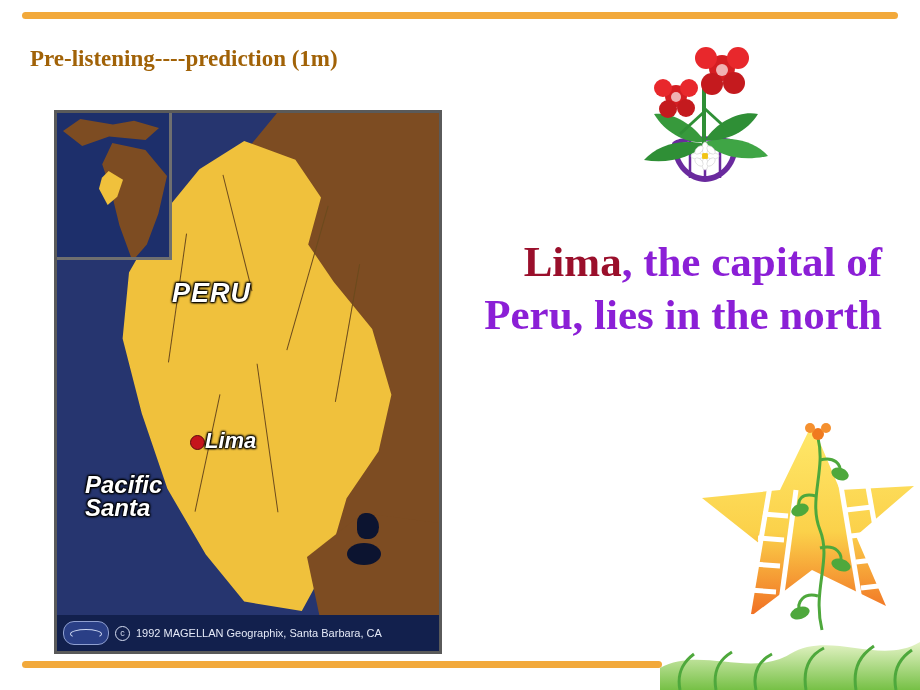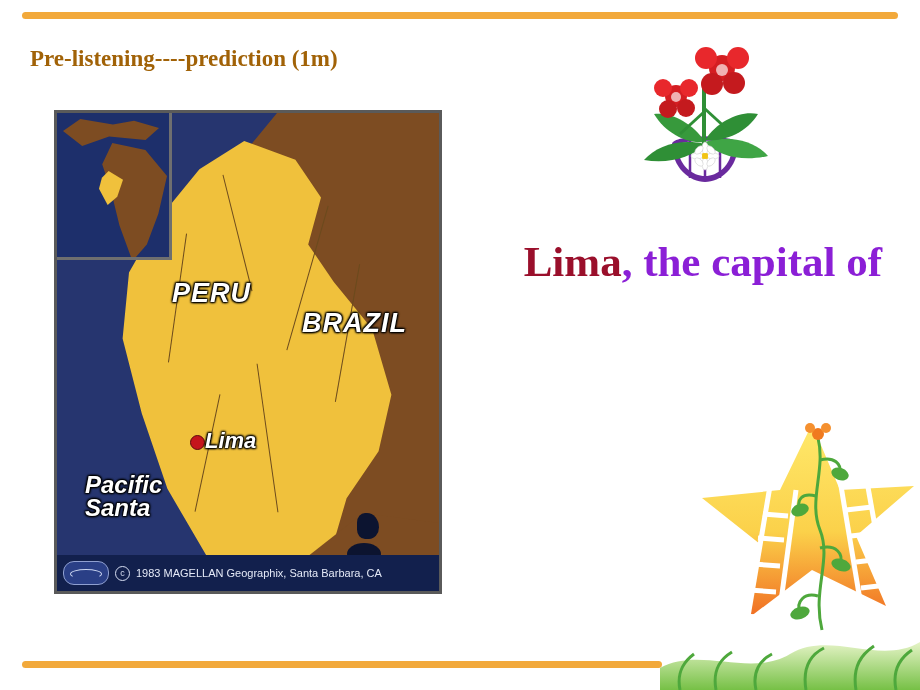--- a/index.html
+++ b/index.html
@@ -39,21 +39,21 @@
     letter-spacing: 0px;
     white-space: nowrap;
   }
 
   
   .map-frame {
     position: absolute;
     left: 54px;
     top: 110px;
     width: 388px;
-    height: 484px;
+    height: 544px;
     background: #1f3473;
     border: 3px solid #5a5a5a;
     box-sizing: border-box;
     overflow: hidden;
   }
   
   .map-ocean {
     position: absolute;
     inset: 0;
     background: #26356f;
@@ -258,44 +258,43 @@
   <div class="dark-blob" style="left:290px;top:430px;width:34px;height:22px;border-radius:50%;"></div>
 
   <div class="map-river" style="left:120px;top:120px;height:130px;transform:rotate(8deg);"></div>
   <div class="map-river" style="left:180px;top:60px;height:120px;transform:rotate(-14deg);"></div>
   <div class="map-river" style="left:250px;top:90px;height:150px;transform:rotate(16deg);"></div>
   <div class="map-river" style="left:210px;top:250px;height:150px;transform:rotate(-8deg);"></div>
   <div class="map-river" style="left:290px;top:150px;height:140px;transform:rotate(10deg);"></div>
   <div class="map-river" style="left:150px;top:280px;height:120px;transform:rotate(12deg);"></div>
 
   <div class="map-label label-peru">PERU</div>
-  <div class="map-label label-brazil">BRAZIL</div>
   <div class="city-dot"></div>
   <div class="map-label label-lima">Lima</div>
   <div class="map-label label-pacific">
     <span>Pacific</span><br>
     <span>Santa</span>
   </div>
 
   <div class="inset">
     <div class="i-land" style="left:6px;top:6px;width:96px;height:30px;clip-path:polygon(0% 40%,18% 0%,52% 18%,74% 6%,100% 30%,86% 70%,48% 58%,20% 90%);"></div>
     <div class="i-land" style="left:38px;top:30px;width:72px;height:118px;clip-path:polygon(24% 0%,70% 6%,100% 28%,88% 60%,72% 86%,52% 100%,34% 70%,22% 40%,10% 18%);"></div>
     <div class="i-yellow" style="left:42px;top:58px;width:24px;height:34px;clip-path:polygon(40% 0%,100% 26%,76% 76%,36% 100%,0% 52%,12% 20%);"></div>
   </div>
 
   <div class="credit-bar">
     <div class="credit-logo"></div>
     <div class="credit-c">c</div>
-    <div class="credit-text">1983 MAGELLAN Geographix, Santa Barbara, CA</div>
+    <div class="credit-text">1992 MAGELLAN Geographix, Santa Barbara, CA</div>
   </div>
 </div>
 
 <div class="quote">
   <span class="hl">Lima</span><span>, the capital of</span><br>
-  <br>
+  <span>Peru, lies in the north</span><br>
 </div>
 
 <div class="flower-art">
   <svg viewBox="0 0 170 175" width="170" height="175" aria-hidden="true">
 
     <g>
       <path d="M52 118 C52 108, 118 108, 118 118 C118 142, 100 156, 85 156 C70 156, 52 142, 52 118 Z" fill="#6a2a9e"></path>
       <path d="M58 120 C58 113, 112 113, 112 120 C112 140, 97 150, 85 150 C73 150, 58 140, 58 120 Z" fill="#ffffff"></path>
       <path d="M56 116 C70 126, 100 126, 114 116" stroke="#6a2a9e" stroke-width="3" fill="none"></path>
       <path d="M70 112 L70 152 M85 110 L85 154 M100 112 L100 152" stroke="#6a2a9e" stroke-width="2.5" fill="none"></path>

